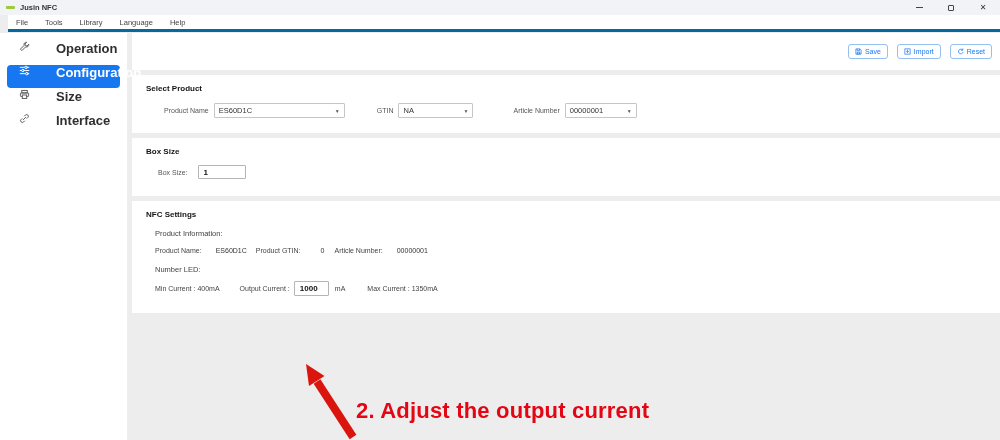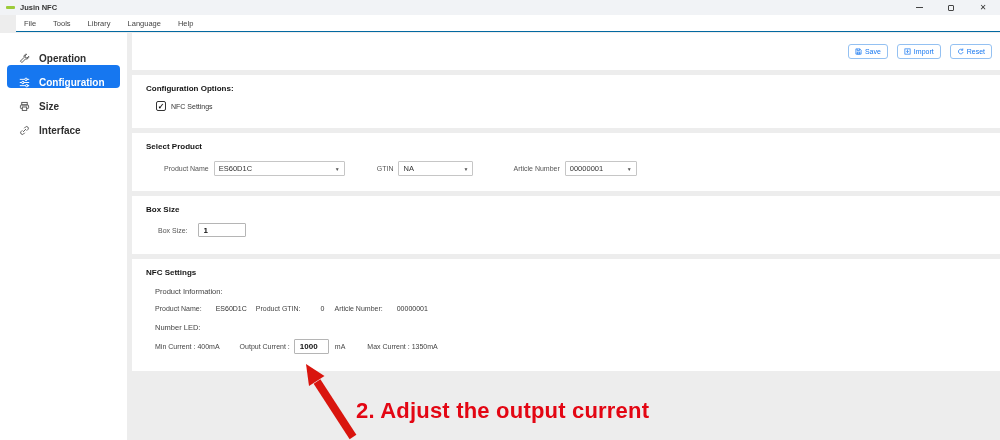--- a/index.html
+++ b/index.html
@@ -11,28 +11,28 @@
               display:flex; align-items:center; padding:0 6px; }
   .app-logo { width:9px; height:3px; background:#9ccb3b; border-radius:1px; margin-right:5px; }
   .window-title { font-size:7.5px; font-weight:600; color:#333; }
   .win-controls { margin-left:auto; display:flex; align-items:center; gap:22px; padding-right:6px; }
   .win-btn { display:flex; align-items:center; justify-content:center; width:10px; height:10px; }
   .win-min-glyph { width:7px; height:1px; background:#444; }
   .win-max-glyph { width:6px; height:6px; border:1px solid #444; border-radius:1px; }
   .win-close-glyph { font-size:8px; color:#333; line-height:1; }
 
   
-  .menubar { position:absolute; top:15px; left:16px; right:0; height:17px; background:#fff;
-             border-bottom:1px solid #0369a1; display:flex; align-items:center; padding-left:8px; }
+  .menubar { position:absolute; top:15px; left:8px; right:0; height:17px; background:#fff;
+             border-bottom:3px solid #0369a1; display:flex; align-items:center; padding-left:8px; }
   .menu-item { font-size:7.5px; color:#444; margin-right:17px; cursor:default; }
 
   
   .sidebar { position:absolute; top:33px; left:0; width:127px; bottom:0; background:#fff; padding-top:7px; }
-  .side-item { height:23px; margin:1px 7px; display:flex; align-items:flex-end; gap:9px;
-               padding-left:12px; border-radius:4px; font-size:10px; font-weight:600; color:#2f2f2f; }
+  .side-item { height:23px; margin:1px 7px; display:flex; align-items:flex-start; gap:26px;
+               padding-left:12px; border-radius:4px; font-size:13px; font-weight:600; color:#2f2f2f; }
   .side-item.active { background:#1677f0; color:#fff; }
   .side-item svg { width:11px; height:11px; stroke:#555; fill:none; stroke-width:1.2; flex:0 0 auto; }
   .side-item.active svg { stroke:#fff; }
   .side-item .knob { fill:#fff; }
   .side-item.active .knob { fill:#1677f0; }
 
   
   .content { position:absolute; left:132px; top:33px; right:0; bottom:0; }
   .card { background:#fff; margin-bottom:5px; }
   .toolbar-card { height:37px; display:flex; align-items:center; justify-content:flex-end;
@@ -171,27 +171,20 @@
     </button>
     <button class="btn">
       <svg viewBox="0 0 12 12">
         <path d="M9.6 3.5A4 4 0 1 0 10.4 7"></path>
           <path d="M9.9 1.4v2.4H7.5" stroke-linecap="round"></path>
       </svg>
       <span>Reset</span>
     </button>
   </div>
 
-  <div class="card card-config">
-    <div class="card-title">Configuration Options:</div>
-    <div class="check-row">
-      <span class="checkbox">✓</span>
-      <span class="check-label">NFC Settings</span>
-    </div>
-  </div>
 
   <div class="card card-product">
     <div class="card-title">Select Product</div>
     <div class="field-row">
       <span class="field-label">Product Name</span>
       <div class="select sel-product">
         <span>ES60D1C</span>
         <span class="caret">▼</span>
       </div>
       <span class="field-label ml32">GTIN</span>

